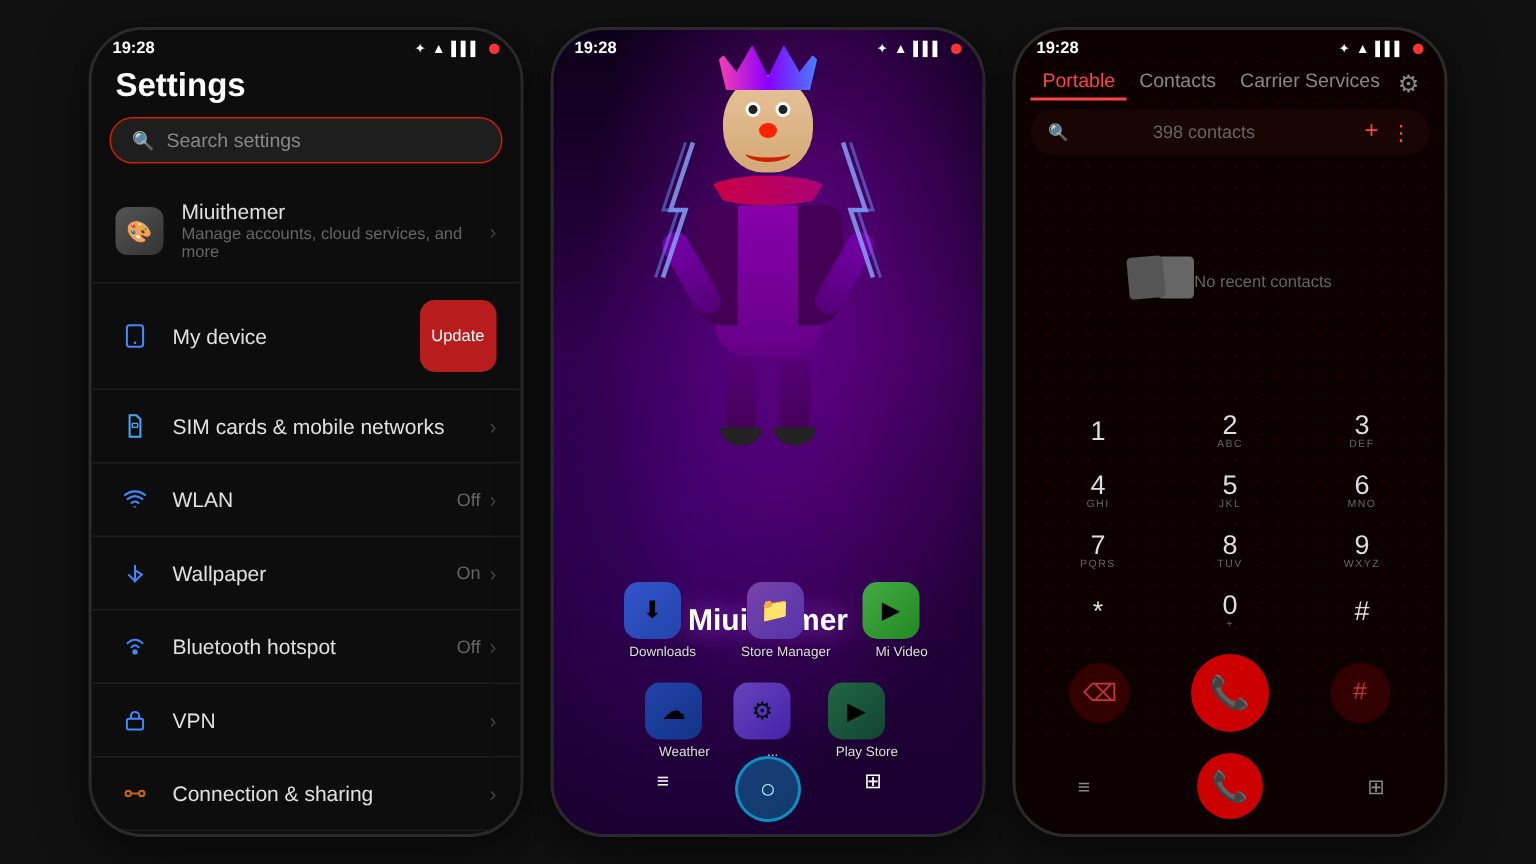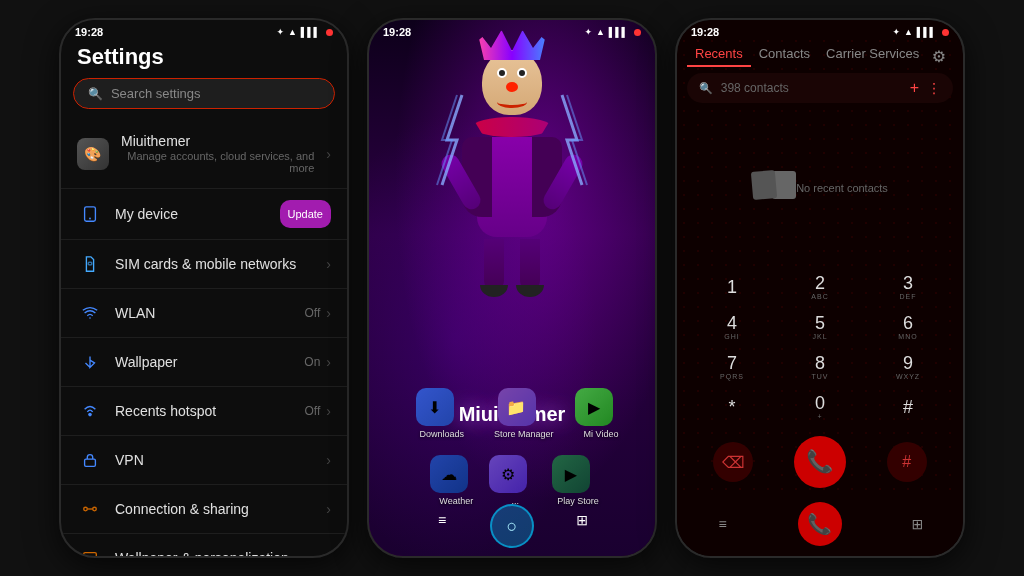--- a/index.html
+++ b/index.html
@@ -120,34 +120,33 @@
     .settings-text { flex: 1; }
     .settings-label {
       font-size: 14px;
       color: #e0e0e0;
       font-weight: 400;
     }
     .settings-sub {
       font-size: 11px;
       color: #666;
       margin-top: 1px;
-      text-align: right;
     }
     .settings-right {
       display: flex;
       align-items: center;
       gap: 6px;
     }
     .settings-value { font-size: 12px; color: #666; }
     .chevron { color: #444; font-size: 14px; }
     .update-badge {
-      background: #a21caf;
+      background: #b91c1c;
       color: #fff;
       font-size: 11px;
-      padding: 8px 8px;
+      padding: 18px 8px;
       border-radius: 10px;
     }
 
     
     .phone2 .phone-inner {
       background: linear-gradient(160deg, #1a0030 0%, #3d0060 30%, #6b0080 60%, #1a0020 100%);
       position: relative;
     }
     .phone2 .status-bar { background: transparent; }
 
@@ -240,21 +239,21 @@
 
     .dialer-search {
       margin: 0 10px 8px;
       background: #1a0505;
       border-radius: 16px;
       padding: 6px 12px;
       display: flex;
       align-items: center;
       gap: 8px;
     }
-    .dialer-search-text { color: #666; font-size: 12px; flex:1; }
+    .dialer-search-text { color: #666; font-size: 12px; flex:1;margin-left:48px; }
     .dialer-search-add { color: #ff4444; font-size: 16px; }
 
     .no-contacts-area {
       flex: 1;
       display: flex;
       flex-direction: row;
       align-items: center;
       justify-content: center;
       padding: 20px;
       min-height: 80px;
@@ -578,21 +577,21 @@
 
         <div class="settings-item">
           <div class="settings-icon">
             <svg viewBox="0 0 20 20" fill="none">
                 <circle cx="10" cy="14" r="2" fill="#4488ff"></circle>
                 <path d="M7 11 Q10 7 13 11" stroke="#4488ff" stroke-width="1.5" fill="none"></path>
                 <path d="M4 8 Q10 2 16 8" stroke="#4488ff" stroke-width="1.5" fill="none"></path>
               </svg>
           </div>
           <div class="settings-text">
-            <div class="settings-label">Recents hotspot</div>
+            <div class="settings-label">Bluetooth hotspot</div>
           </div>
           <div class="settings-right">
             <span class="settings-value">Off</span>
             <span class="chevron">›</span>
           </div>
         </div>
 
         <div class="settings-item">
           <div class="settings-icon">
             <svg viewBox="0 0 20 20" fill="none">
@@ -742,21 +741,21 @@
           <span>✦</span>
           <span>▲</span>
           <span>▌▌▌</span>
           <div class="status-dot"></div>
         </div>
       </div>
 
       <div style="position:absolute;top:24px;right:12px;z-index:6;width:24px;height:24px;display:flex;align-items:center;justify-content:center;color:#888;">⚙</div>
 
       <div class="dialer-tabs" style="position:relative;z-index:5;">
-        <div class="dialer-tab active">Recents</div>
+        <div class="dialer-tab active">Portable</div>
         <div class="dialer-tab">Contacts</div>
         <div class="dialer-tab">Carrier Services</div>
       </div>
 
       <div class="dialer-search" style="position:relative;z-index:5;">
         <span style="color:#666;font-size:11px;">🔍</span>
         <span class="dialer-search-text">398 contacts</span>
         <span class="dialer-search-add">+</span>
         <span class="dialer-search-add" style="font-size:14px;">⋮</span>
       </div>

